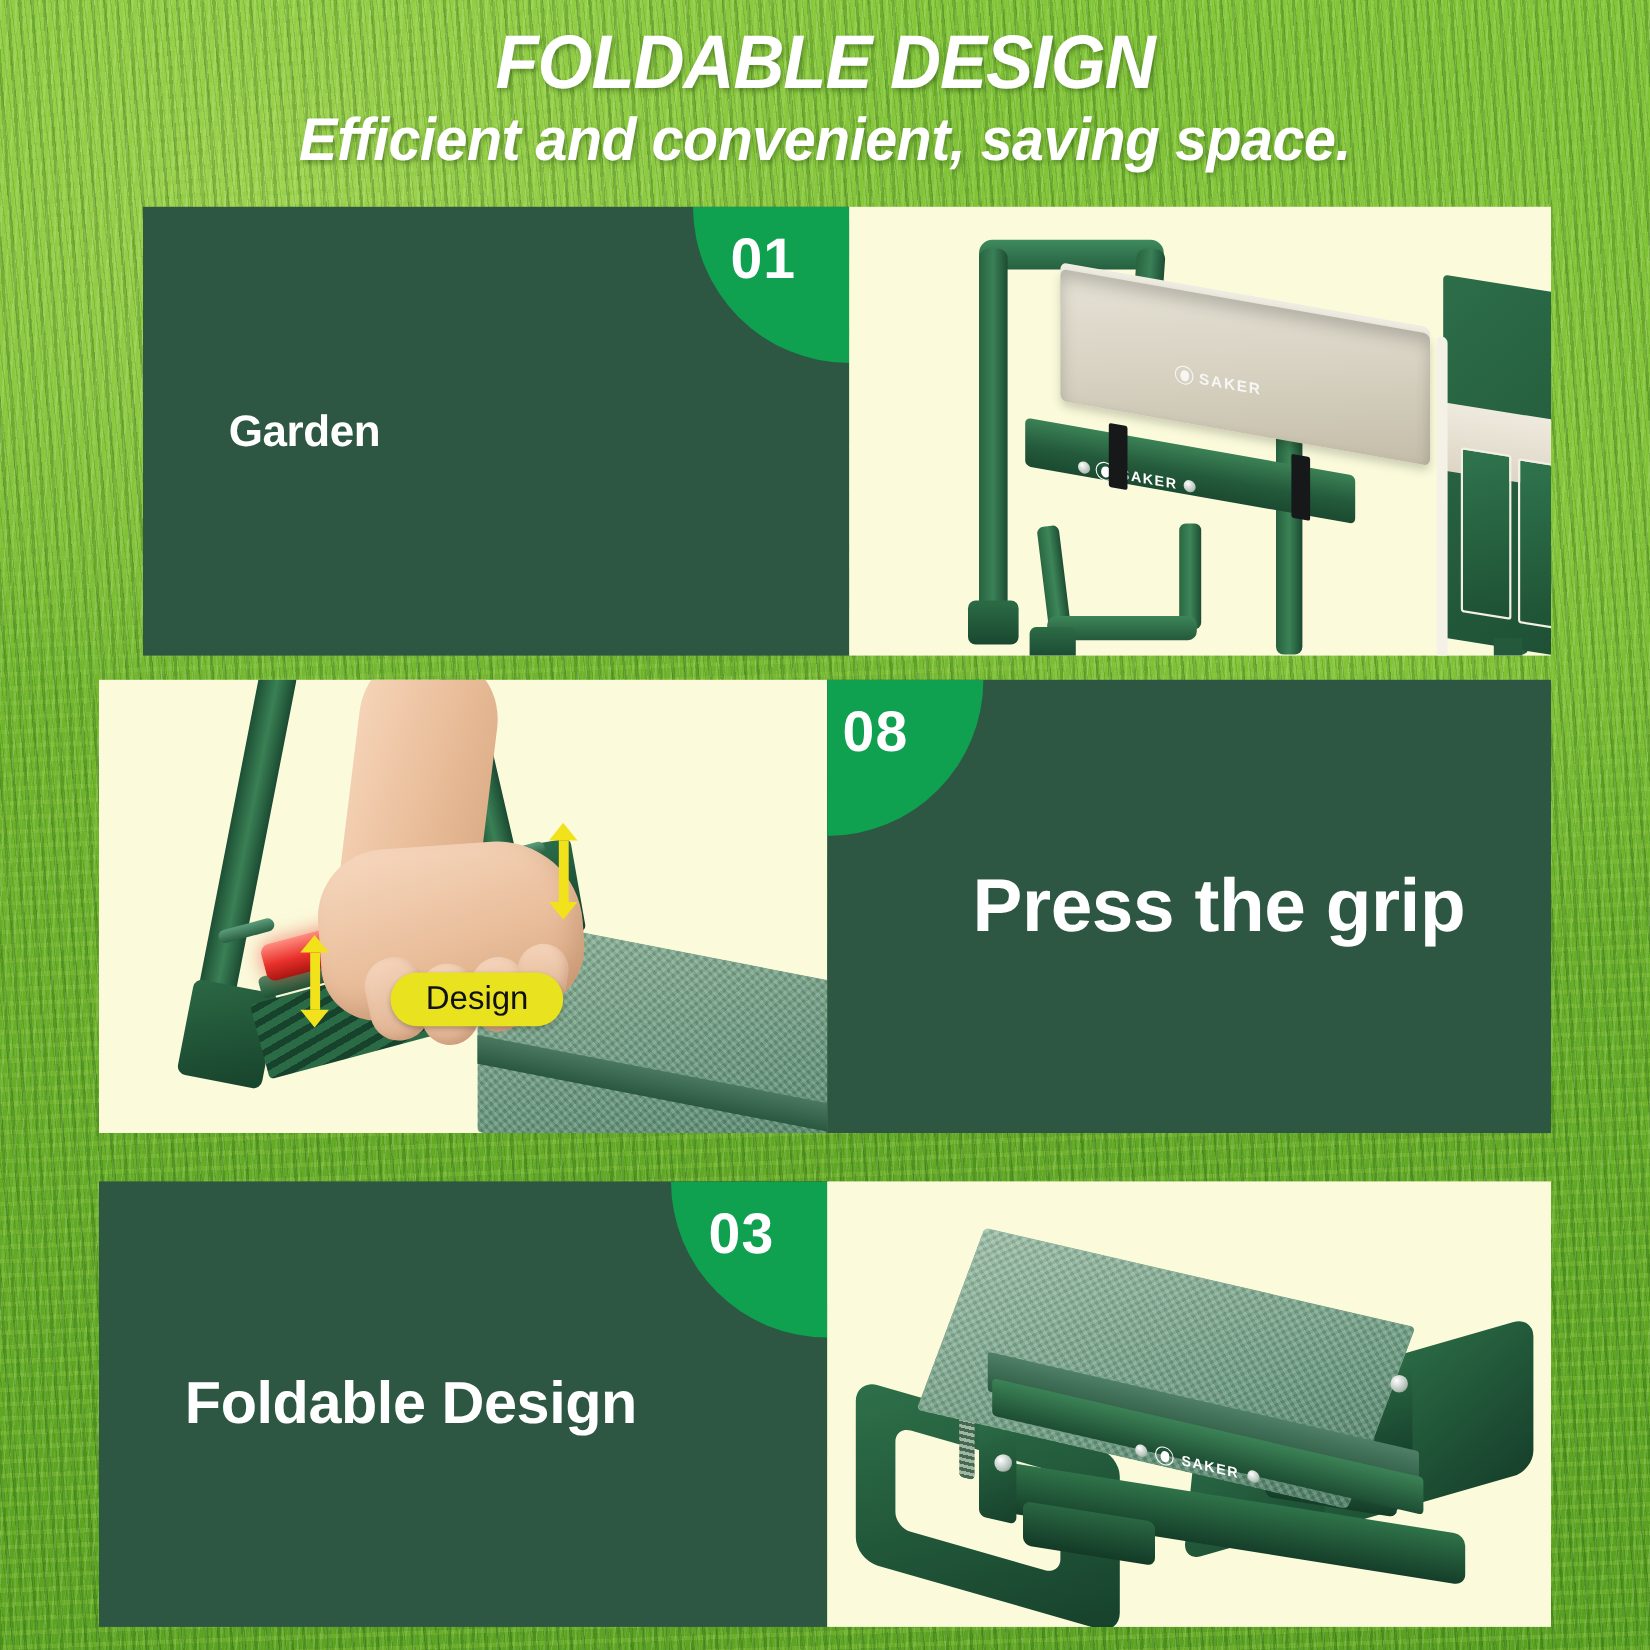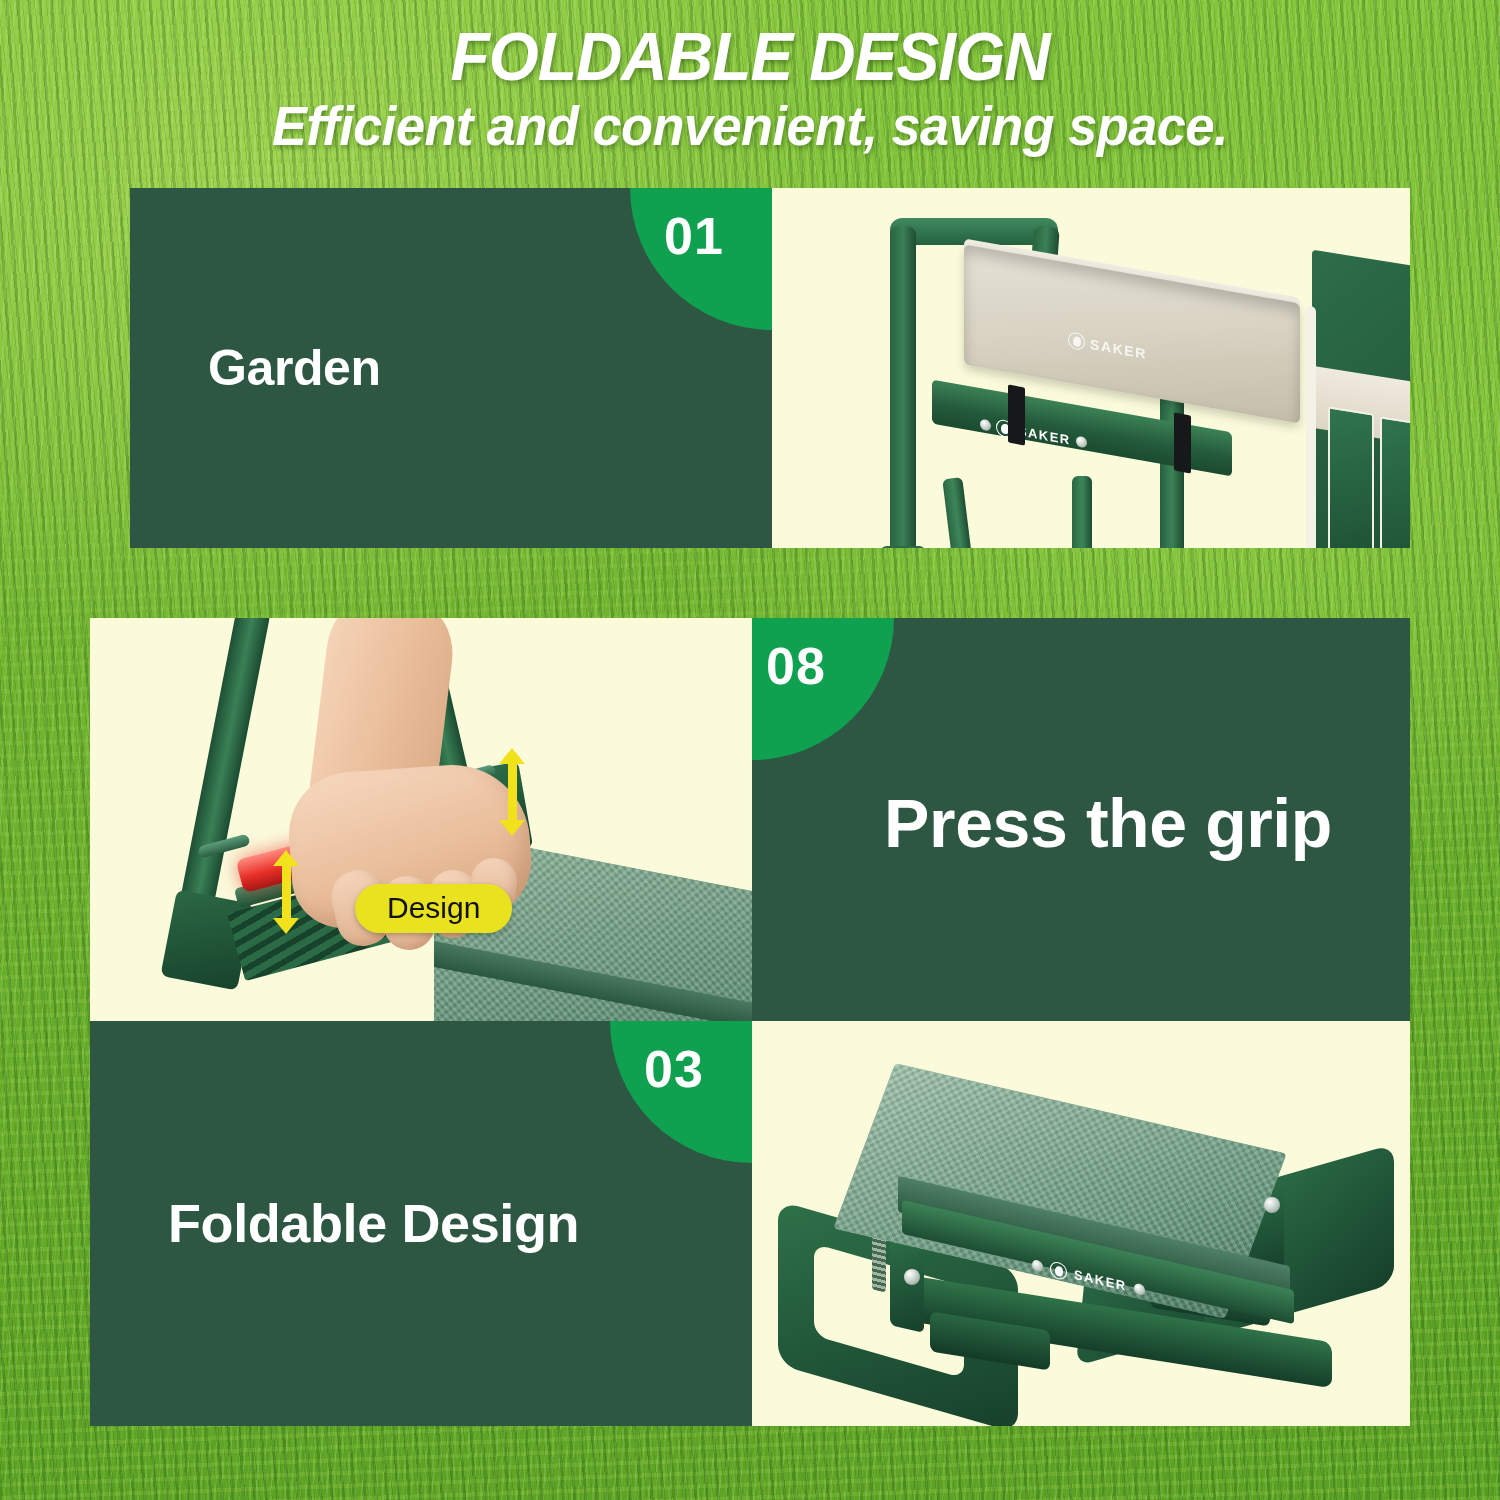--- a/index.html
+++ b/index.html
@@ -43,23 +43,23 @@
   #subtitle{
     margin-top:6px;
     font-size:55px; font-weight:bold; font-style:italic; color:#fff;
     letter-spacing:-.5px; line-height:1.05;
     transform:scaleX(.95); transform-origin:center;
     text-shadow:2px 3px 5px rgba(40,80,15,.42);
   }
 
   
   .row{ position:absolute; left:90px; width:1320px; display:flex; }
-  #row-1{ top:188px;  height:360px;padding-left:40px; }
+  #row-1{ top:188px;  height:408px;padding-left:40px; }
   #row-2{ top:618px;  height:412px; }
-  #row-3{ top:1021px; height:405px; }
+  #row-3{ top:1074px; height:405px; }
 
   .text-panel{
     position:relative; background:#2d5742; overflow:hidden;
     display:flex; flex-direction:column; justify-content:center;
   }
   .photo-panel{ position:relative; background:#fbfbdc; overflow:hidden; }
 
   .w-left  { width:662px; }
   .w-right { width:658px; }
 
@@ -68,21 +68,21 @@
     position:absolute; top:0; width:142px; height:142px;
     background:#0fa050; color:#fff;
     font-size:52px; font-weight:bold; letter-spacing:1px;
     display:flex; align-items:flex-start; justify-content:center;
     padding-top:18px;
   }
   .badge-tr{ right:0; border-bottom-left-radius:142px; padding-right:14px; }
   .badge-tl{ left:0;  border-bottom-right-radius:142px; padding-left:14px; justify-content:flex-start; }
 
   .panel-heading{
-    color:#fff; font-size:50px; font-weight:bold; line-height:1.42;
+    color:#fff; font-size:40px; font-weight:bold; line-height:1.42;
     letter-spacing:-.4px;
   }
   .pad-left  { padding:0 60px 0 78px; text-align:left; }
   .pad-right { padding:0 78px 0 60px; text-align:right; }
   #p2-heading{ font-size:68px; line-height:1.32; }
   #p3-heading{ font-size:54px; }
 
   
   .scene{ position:absolute; inset:0; }
 

